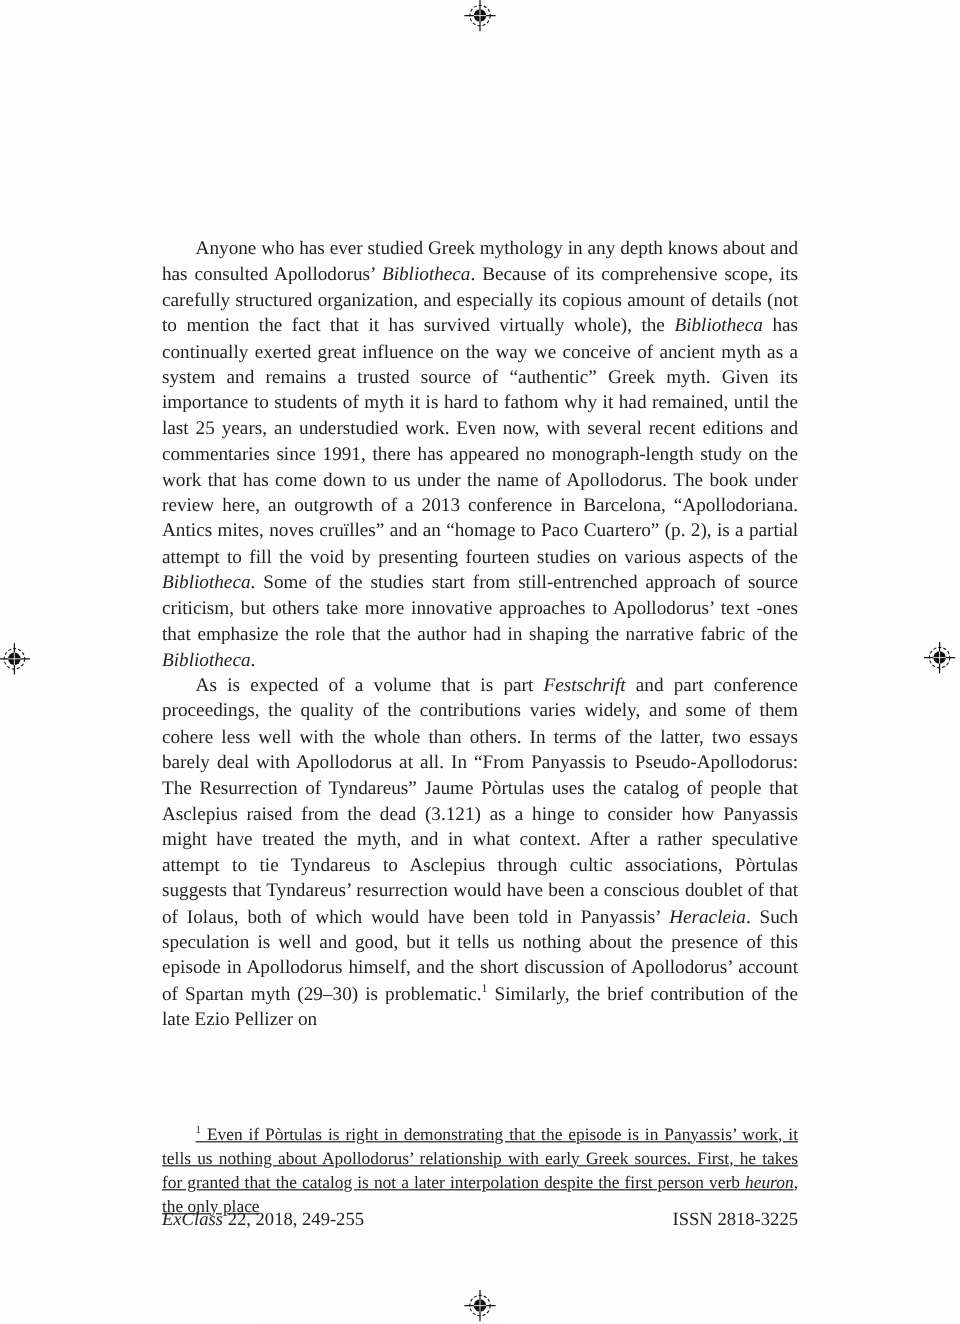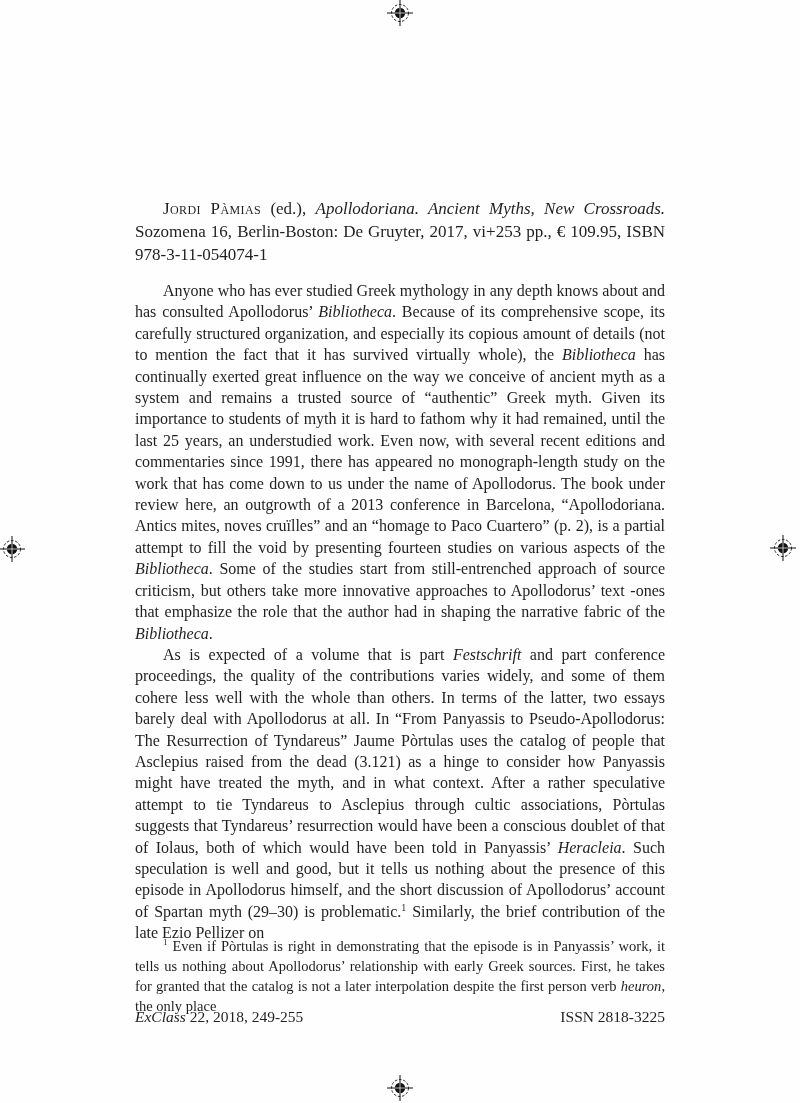--- a/index.html
+++ b/index.html
@@ -46,20 +46,21 @@
     line-height: 0;
     vertical-align: super;
   }
   .footnote {
     position: absolute;
     left: 135px; top: 921px; width: 530px;
     font-size: 14.5px;
     line-height: 20px;
     text-align: justify;
     text-indent: 28px;
+    text-decoration: underline;
   }
   .footer {
     position: absolute;
     left: 135px; top: 1008px; width: 530px;
     display: flex;
     justify-content: space-between;
     align-items: flex-end;
     font-size: 15.5px;
   }
 </style>
@@ -98,21 +99,20 @@
   <svg class="reg-mark reg-bottom" viewBox="-14 -14 28 28" xmlns="http://www.w3.org/2000/svg">
     <line x1="0" y1="-13" x2="0" y2="13" stroke="#111" stroke-width="1"></line>
     <line x1="-13" y1="0" x2="13" y2="0" stroke="#111" stroke-width="1"></line>
     <circle r="8.5" fill="none" stroke="#111" stroke-width="0.9" stroke-dasharray="2.6 1.7"></circle>
     <circle r="5.2" fill="#111"></circle>
     <line x1="0" y1="-5.2" x2="0" y2="5.2" stroke="#fefefe" stroke-width="0.7"></line>
     <line x1="-5.2" y1="0" x2="5.2" y2="0" stroke="#fefefe" stroke-width="0.7"></line>
   </svg>
 
   <div class="content">
-    <p class="ref-head"><span class="seg-smallcaps">Jordi Pàmias</span><span class="seg-normal"> (ed.), </span><span class="seg-italic">Apollodoriana. Ancient Myths, New Crossroads.</span><span class="seg-normal"> Sozomena 16, Berlin-Boston: De Gruyter, 2017, vi+253 pp., € 109.95, ISBN 978-3-11-054074-1</span></p>
 
     <div class="body-text">
       <p class="body-par"><span class="seg-normal">Anyone who has ever studied Greek mythology in any depth knows about and has consulted Apollodorus’ </span><span class="seg-italic">Bibliotheca</span><span class="seg-normal">. Because of its comprehensive scope, its carefully structured organization, and especially its copious amount of details (not to mention the fact that it has survived virtually whole), the </span><span class="seg-italic">Bibliotheca</span><span class="seg-normal"> has continually exerted great influence on the way we conceive of ancient myth as a system and remains a trusted source of “authentic” Greek myth. Given its importance to students of myth it is hard to fathom why it had remained, until the last 25 years, an understudied work. Even now, with several recent editions and commentaries since 1991, there has appeared no monograph-length study on the work that has come down to us under the name of Apollodorus. The book under review here, an outgrowth of a 2013 conference in Barcelona, “Apollodoriana. Antics mites, noves cruïlles” and an “homage to Paco Cuartero” (p. 2), is a partial attempt to fill the void by presenting fourteen studies on various aspects of the </span><span class="seg-italic">Bibliotheca</span><span class="seg-normal">. Some of the studies start from still-entrenched approach of source criticism, but others take more innovative approaches to Apollodorus’ text -ones that emphasize the role that the author had in shaping the narrative fabric of the </span><span class="seg-italic">Bibliotheca</span><span class="seg-normal">.</span></p>
       <p class="body-par"><span class="seg-normal">As is expected of a volume that is part </span><span class="seg-italic">Festschrift</span><span class="seg-normal"> and part conference proceedings, the quality of the contributions varies widely, and some of them cohere less well with the whole than others. In terms of the latter, two essays barely deal with Apollodorus at all. In “From Panyassis to Pseudo-Apollodorus: The Resurrection of Tyndareus” Jaume Pòrtulas uses the catalog of people that Asclepius raised from the dead (3.121) as a hinge to consider how Panyassis might have treated the myth, and in what context. After a rather speculative attempt to tie Tyndareus to Asclepius through cultic associations, Pòrtulas suggests that Tyndareus’ resurrection would have been a conscious doublet of that of Iolaus, both of which would have been told in Panyassis’ </span><span class="seg-italic">Heracleia</span><span class="seg-normal">. Such speculation is well and good, but it tells us nothing about the presence of this episode in Apollodorus himself, and the short discussion of Apollodorus’ account of Spartan myth (29–30) is problematic.</span><sup class="seg-sup">1</sup><span class="seg-normal"> Similarly, the brief contribution of the late Ezio Pellizer on</span></p>
     </div>
   </div>
 
   <p class="footnote"><sup class="seg-sup">1</sup><span class="seg-normal"> Even if Pòrtulas is right in demonstrating that the episode is in Panyassis’ work, it tells us nothing about Apollodorus’ relationship with early Greek sources. First, he takes for granted that the catalog is not a later interpolation despite the first person verb </span><span class="seg-italic">heuron</span><span class="seg-normal">, the only place</span></p>
 
   <div class="footer">

